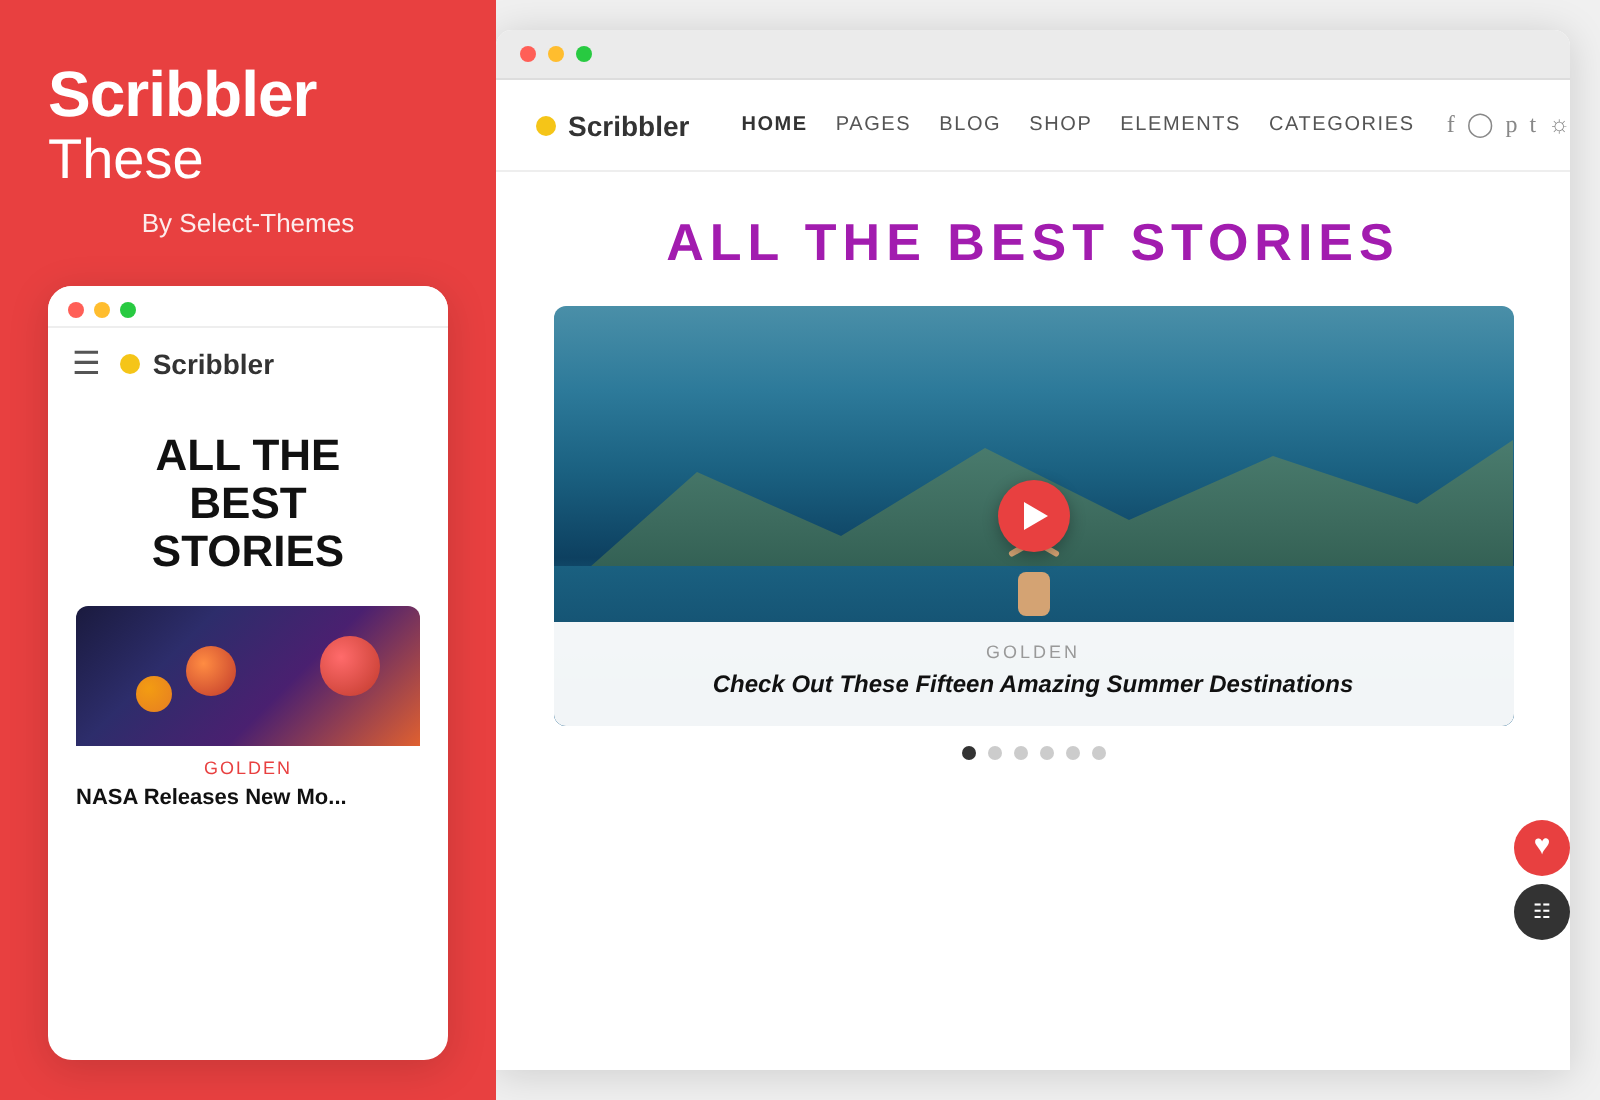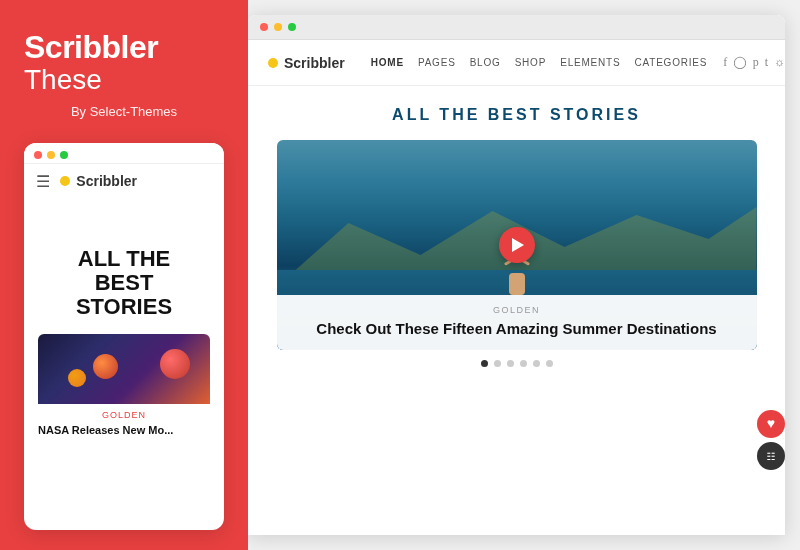--- a/index.html
+++ b/index.html
@@ -102,21 +102,20 @@
     }
     .mobile-headline {
       font-size: 22px;
       font-weight: 900;
       font-family: Arial, sans-serif;
       line-height: 1.1;
       text-transform: uppercase;
       text-align: center;
       margin-bottom: 14px;
       color: #111;
-      margin-top: 32px;
     }
     .mobile-article {
       border-radius: 6px;
       overflow: hidden;
     }
     .mobile-article-img {
       width: 100%;
       height: 70px;
       background: linear-gradient(135deg, #1a1a3e 0%, #2d2d6b 30%, #4a2070 60%, #e06030 100%);
       position: relative;
@@ -252,26 +251,26 @@
     .desktop-content {
       background: white;
       flex: 1;
       overflow: hidden;
       display: flex;
       flex-direction: column;
       align-items: center;
       padding: 20px 20px 0 20px;
     }
     .desktop-hero-title {
-      font-size: 16px;
+      font-size: 26px;
       font-weight: 900;
       font-family: Arial, sans-serif;
       letter-spacing: 3px;
       text-transform: uppercase;
-      color: #0c4a6e;
+      color: #a21caf;
       margin-bottom: 16px;
       text-align: center;
     }
     .hero-slider {
       width: 100%;
       max-width: 480px;
       position: relative;
       border-radius: 6px;
       overflow: hidden;
     }
@@ -413,25 +412,26 @@
     }
     .caption-label {
       font-size: 9px;
       letter-spacing: 1.5px;
       text-transform: uppercase;
       color: #999;
       font-family: Arial, sans-serif;
       margin-bottom: 4px;
     }
     .caption-title {
-      font-size: 15px;
+      font-size: 12px;
       font-weight: 900;
       font-family: Arial, sans-serif;
       color: #111;
       line-height: 1.3;
+      font-style: italic;
     }
 
     .slider-dots {
       display: flex;
       justify-content: center;
       gap: 6px;
       padding: 10px 0 8px 0;
     }
     .slider-dot {
       width: 7px;

